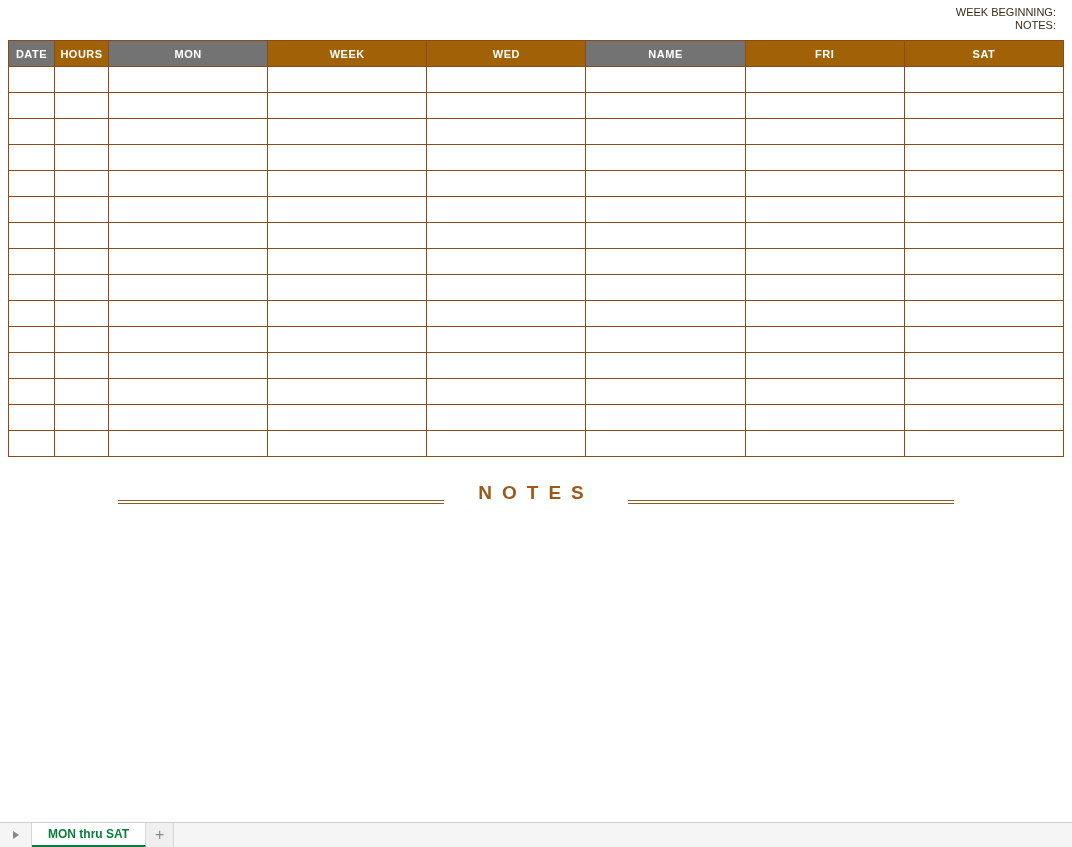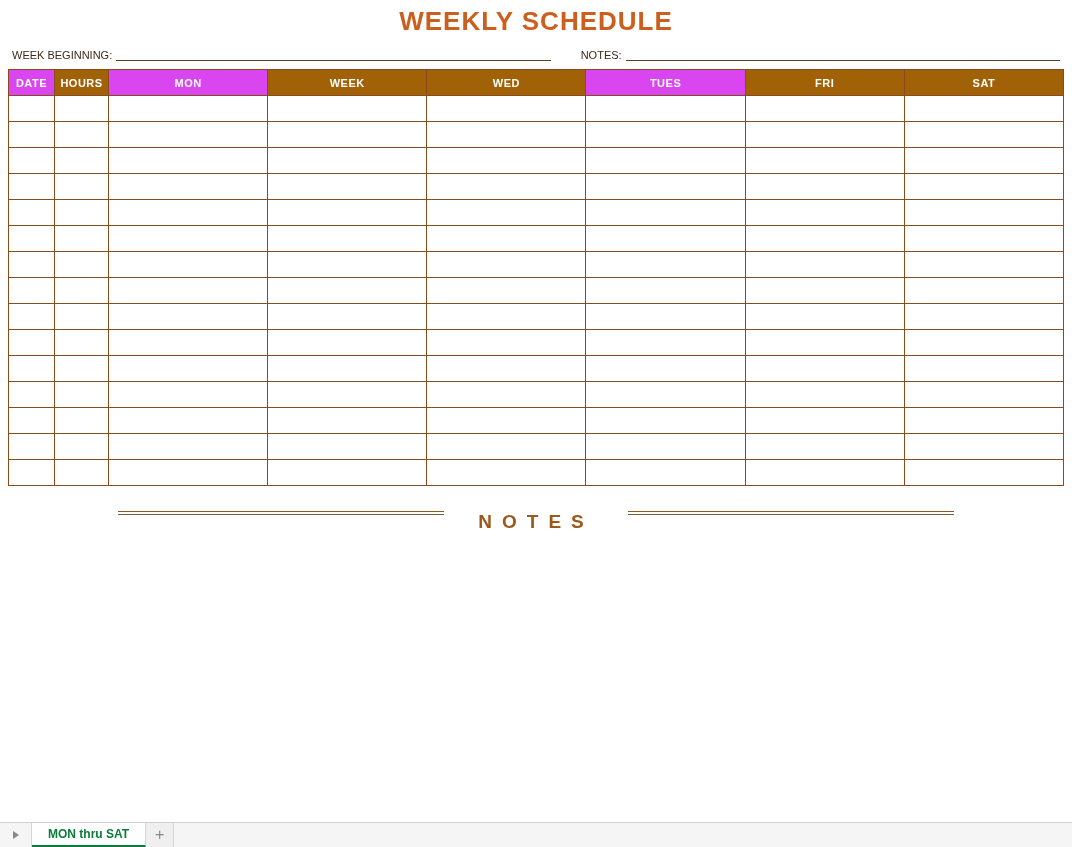--- a/index.html
+++ b/index.html
@@ -27,20 +27,21 @@
       margin-bottom: 12px;
       font-family: "Arial Black", Arial, sans-serif;
     }
     .meta-row {
       display: flex;
       align-items: flex-end;
       font-size: 11px;
       color: #3b2b1a;
       margin-bottom: 8px;
       padding: 0 4px;
+      flex-direction: column;
     }
     .meta-label {
       white-space: nowrap;
       font-weight: normal;
       padding-right: 4px;
     }
     .meta-line {
       flex: 1;
       border-bottom: 1px solid #5a4020;
       height: 12px;
@@ -56,33 +57,33 @@
     }
     table.schedule th {
       color: #fff;
       font-size: 11px;
       font-weight: bold;
       text-align: center;
       height: 26px;
       border: 1px solid #8a4a1c;
       letter-spacing: 0.5px;
     }
-    .th-dark { background: #d946ef; }
+    .th-dark { background: #737373; }
     .th-light { background: #a16207; }
     table.schedule td {
       border: 1px solid #8a4a1c;
       height: 26px;
       background: #fff;
     }
     .col-date { width: 46px; }
     .col-hours { width: 54px; }
     .col-day { width: auto; }
     .notes-section {
       display: flex;
-      align-items: flex-start;
+      align-items: flex-end;
       margin-top: 25px;
       padding: 0 110px;
       gap: 34px;
     }
     .notes-line {
       flex: 1;
       border-top: 1px solid #8B5A2B;
       border-bottom: 1px solid #8B5A2B;
       height: 4px;
     }
@@ -142,21 +143,20 @@
     .tab-filler {
       flex: 1;
       border-left: none;
     }
   </style>
 </head>
 <body>
 
 <div class="page-container">
 
-  <div class="title">WEEKLY SCHEDULE</div>
 
   <div class="meta-row">
     <span class="meta-label">WEEK BEGINNING:</span>
     <span class="meta-line"></span>
     <span class="meta-label">NOTES:</span>
     <span class="meta-line last"></span>
   </div>
 
   <table class="schedule">
     <colgroup>
@@ -169,21 +169,21 @@
         <col class="col-day">
         <col class="col-day">
     </colgroup>
     <thead>
       <tr>
         <th class="th-dark">DATE</th>
         <th class="th-light">HOURS</th>
         <th class="th-dark">MON</th>
         <th class="th-light">WEEK</th>
         <th class="th-light">WED</th>
-        <th class="th-dark">TUES</th>
+        <th class="th-dark">NAME</th>
         <th class="th-light">FRI</th>
         <th class="th-light">SAT</th>
       </tr>
     </thead>
     <tbody>
         <tr>
           <td></td>
           <td></td>
           <td></td>
           <td></td>

